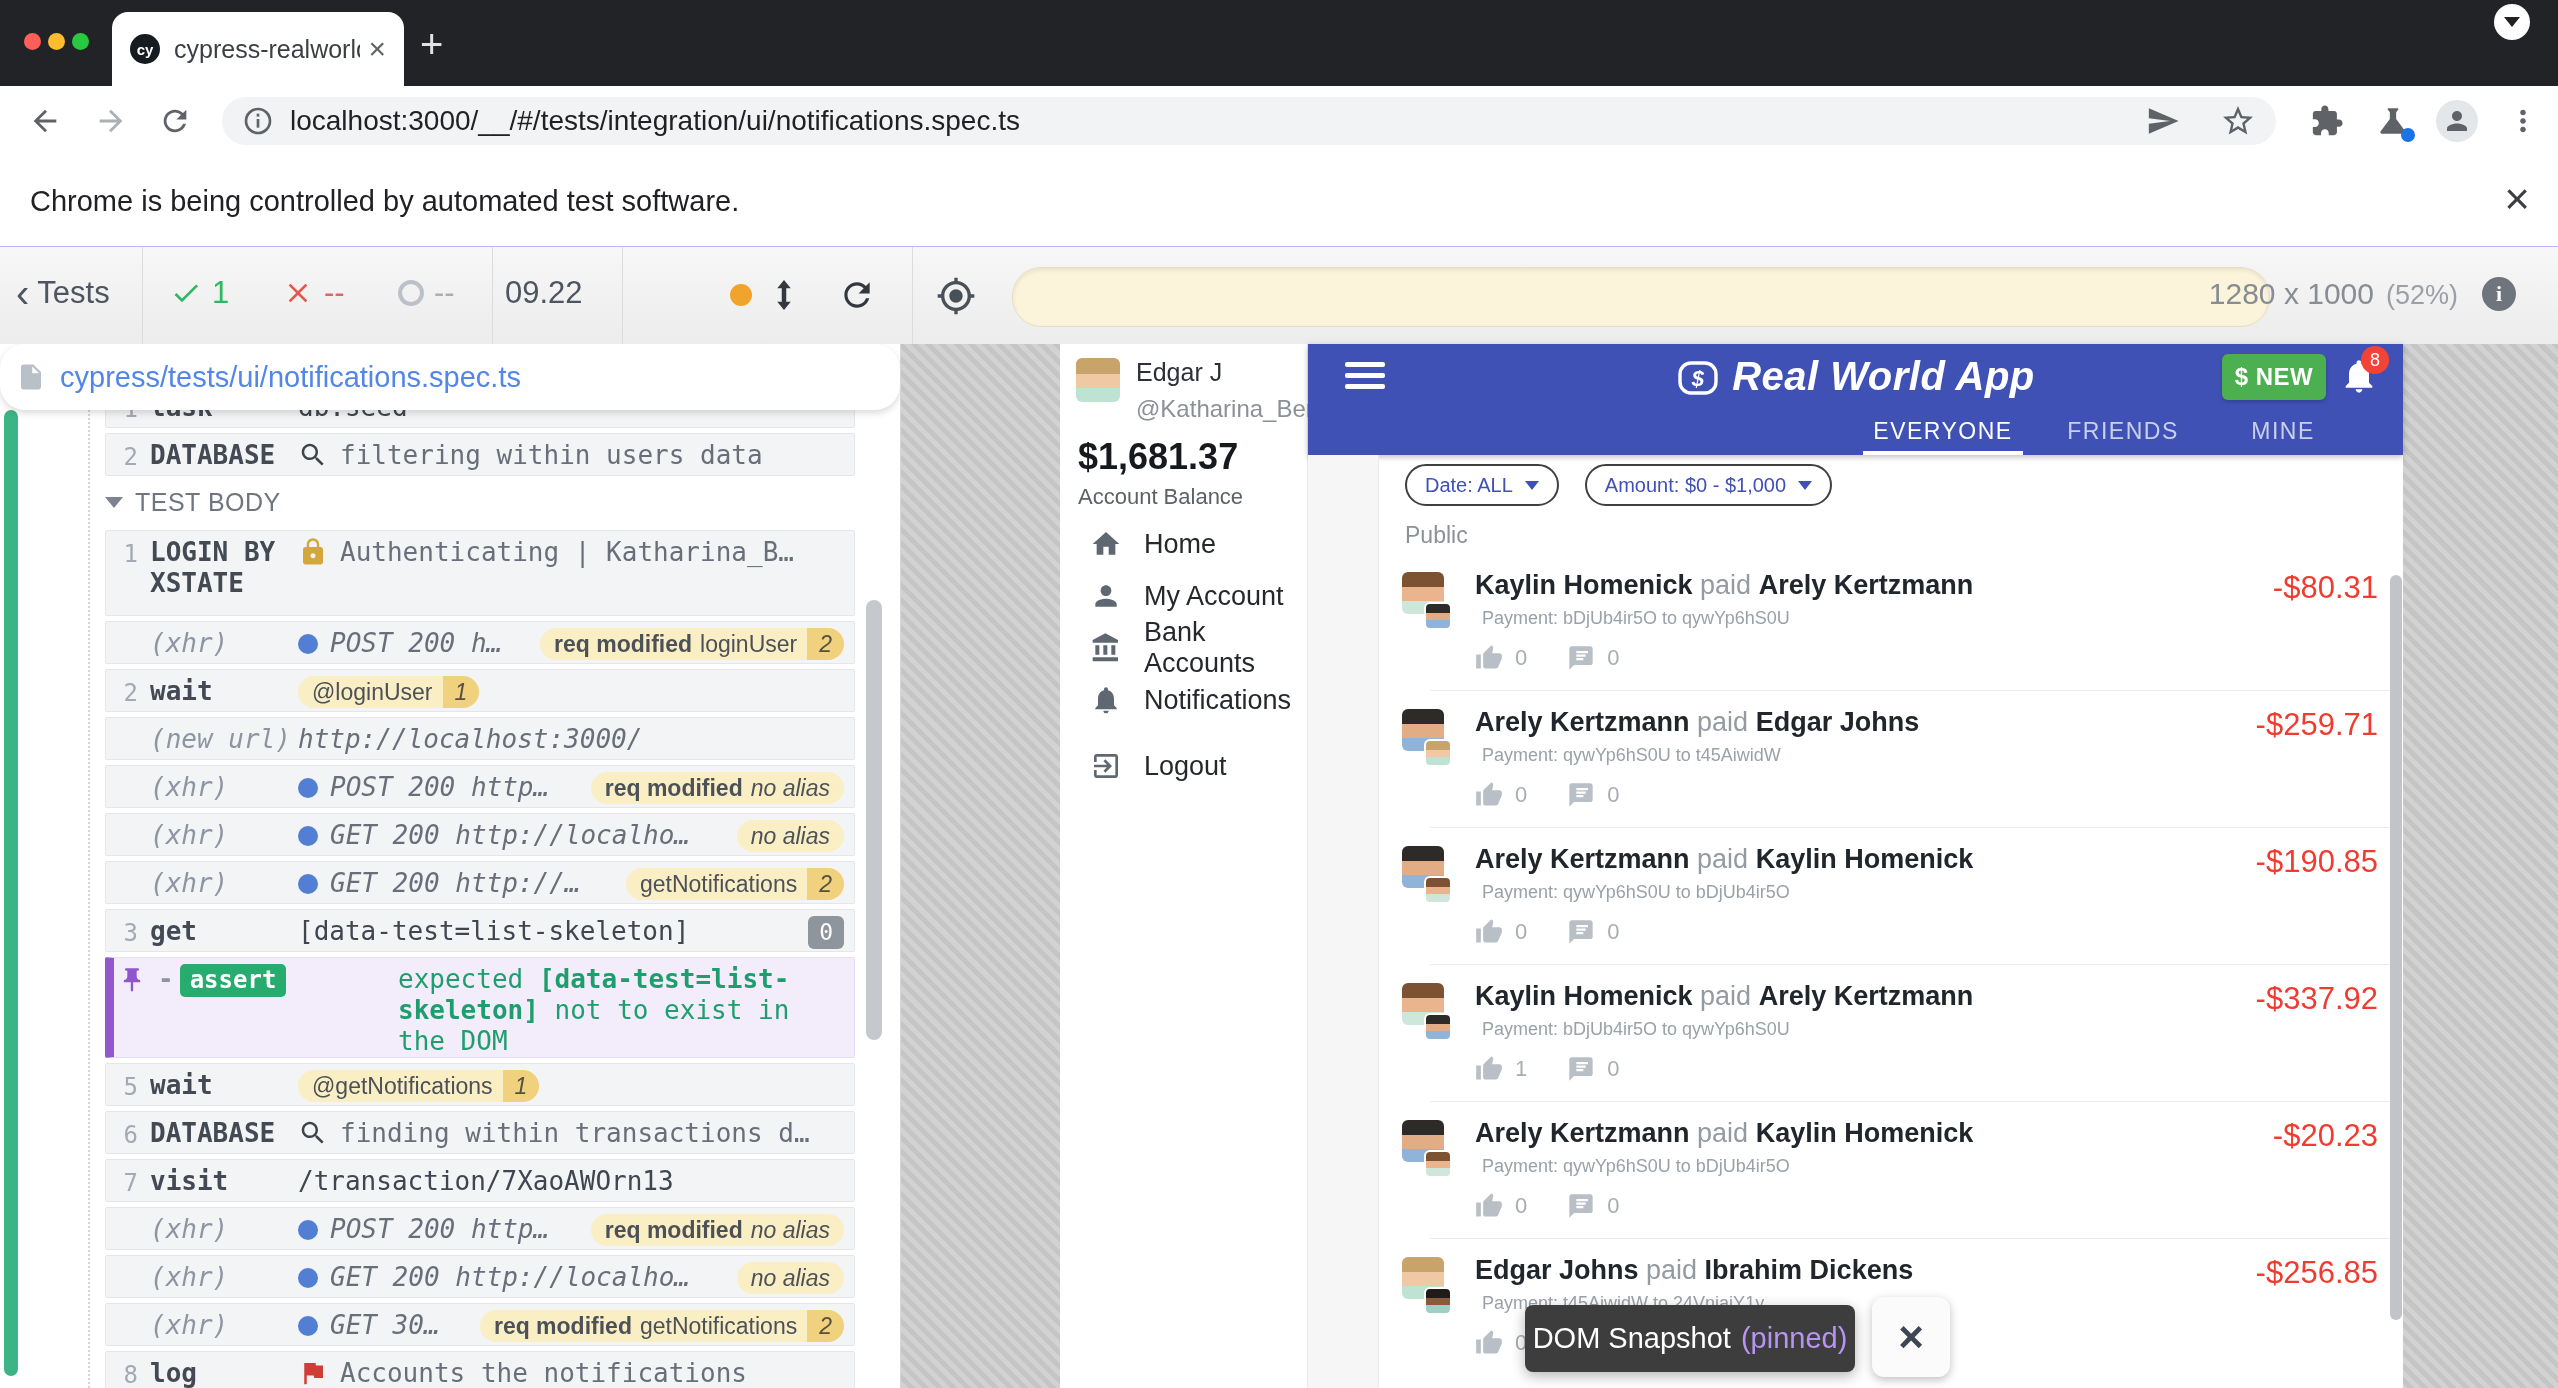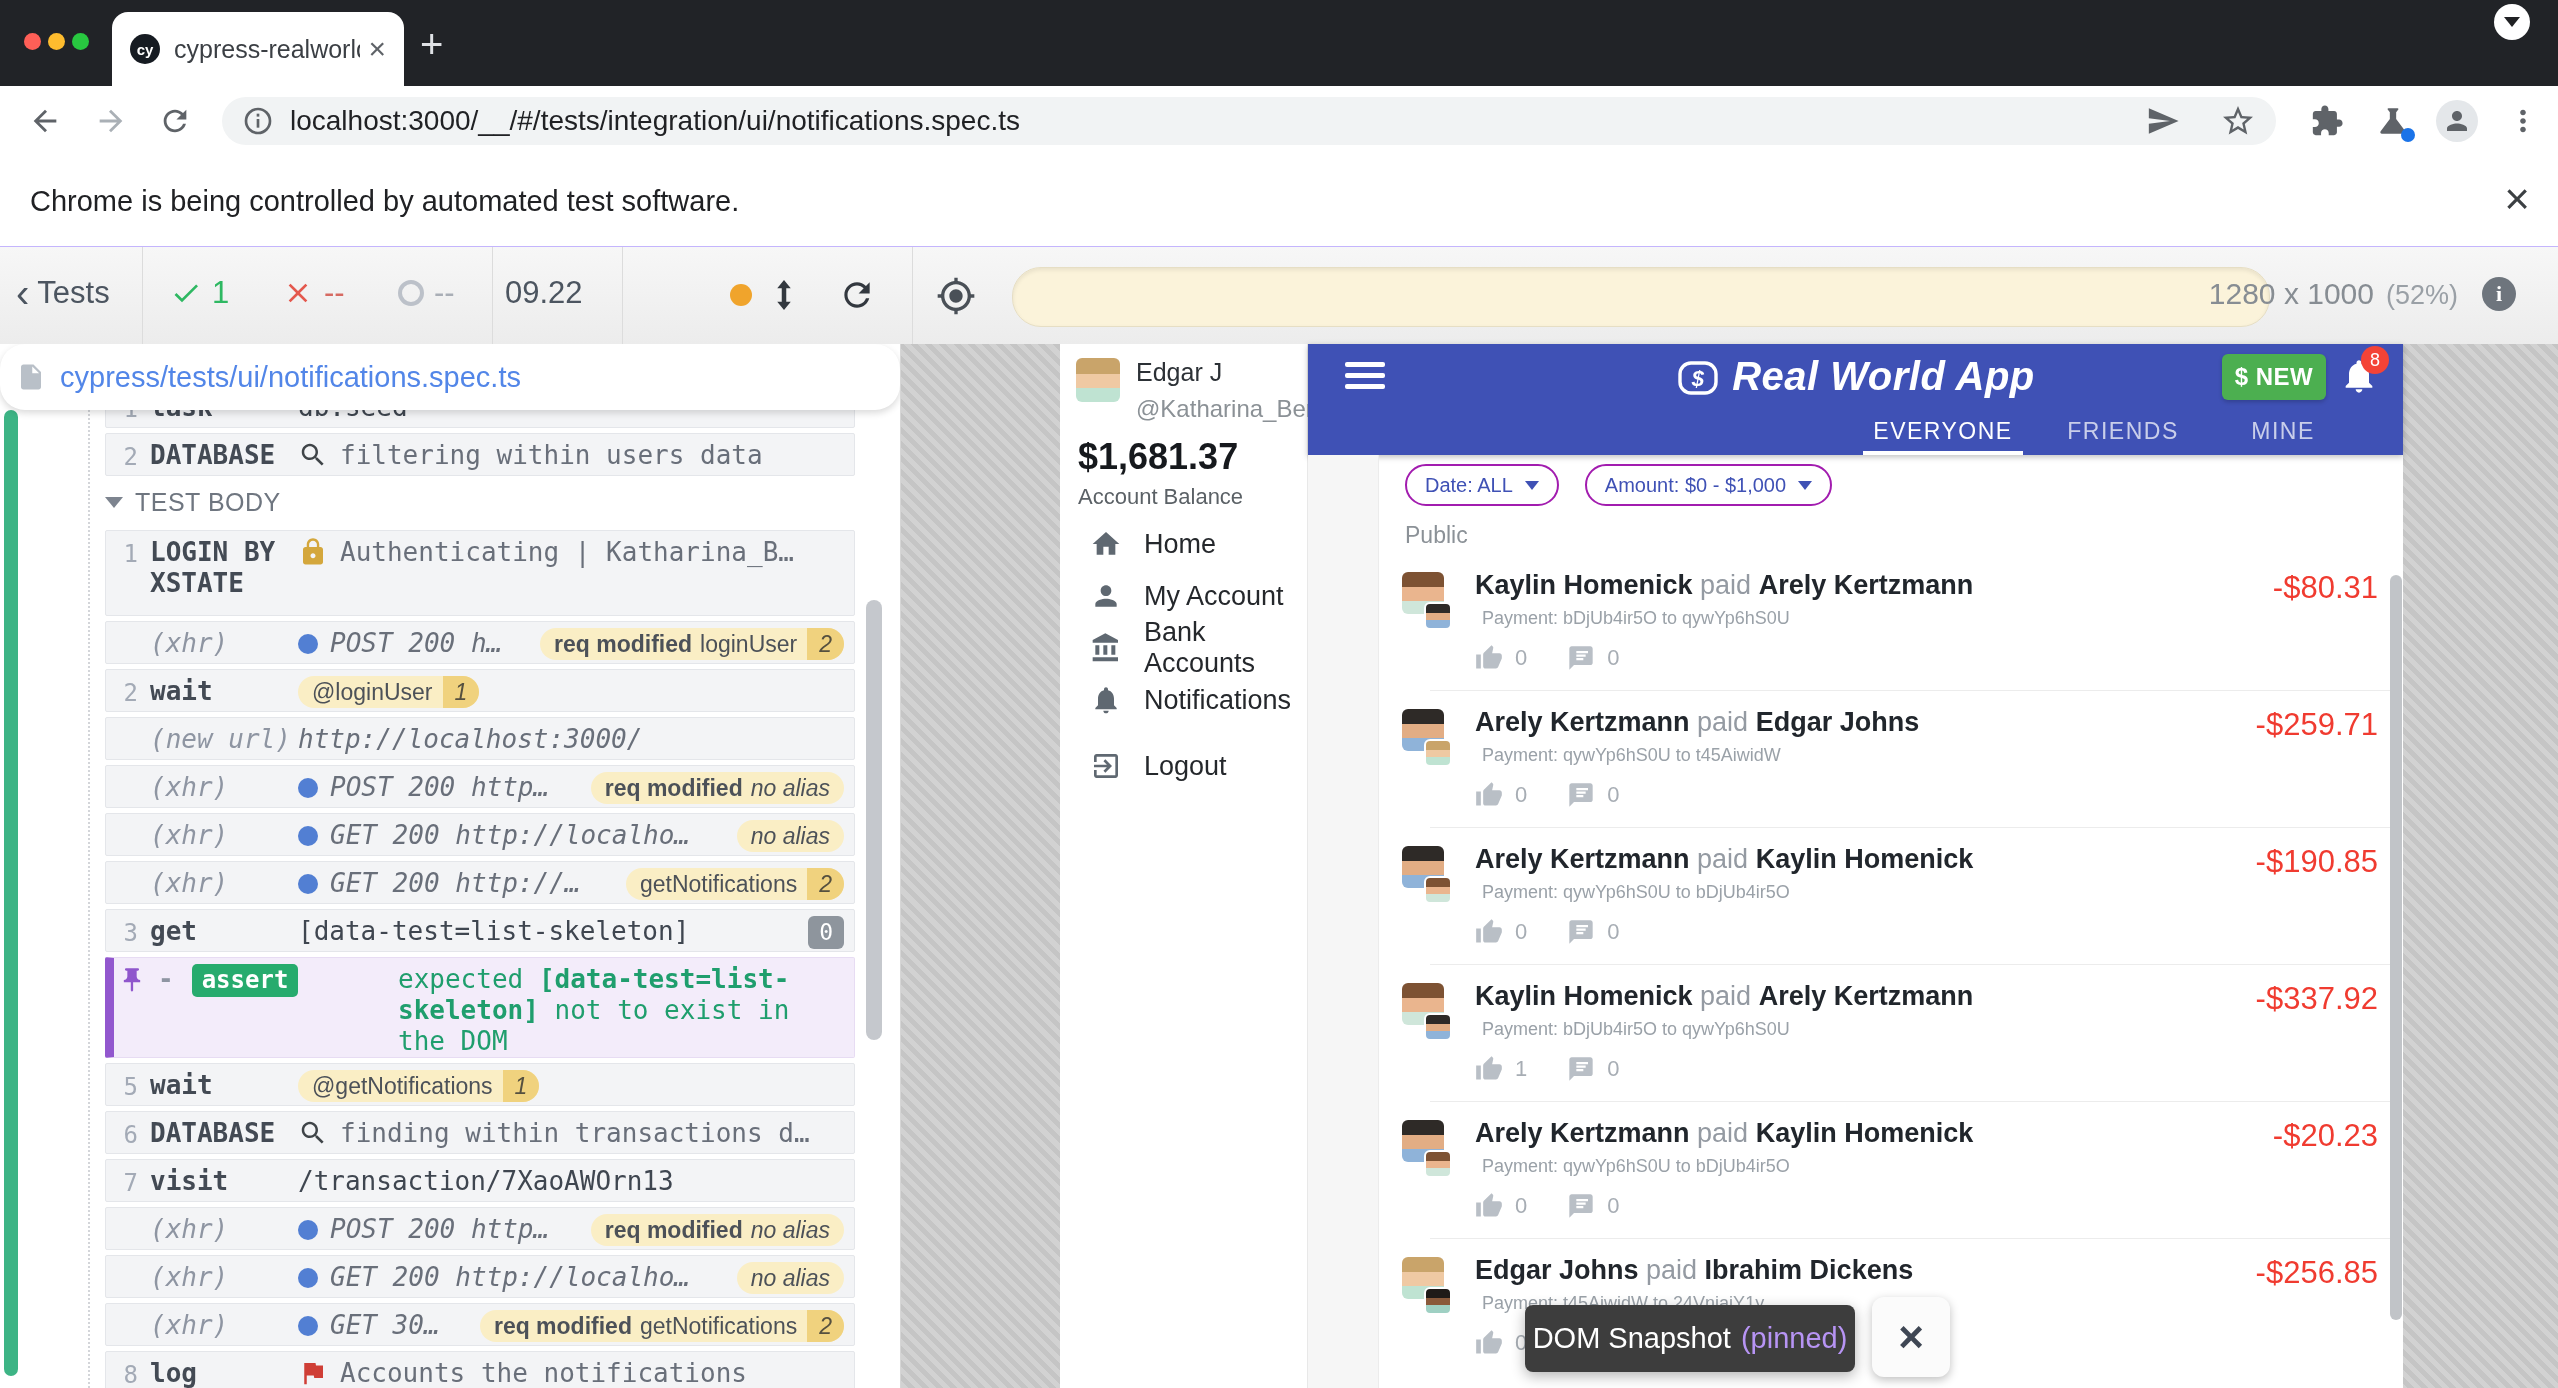--- a/index.html
+++ b/index.html
@@ -72,21 +72,21 @@
   .ybadge{display:inline-flex;align-items:center;background:#faeec5;border-radius:16px;padding:3px 14px;font-family:"Liberation Sans",sans-serif;font-size:23px;line-height:26px;color:#4c5158;white-space:nowrap;flex:none;}
   .ybadge b{font-weight:700;margin-right:8px;}
   .ybadge em{font-style:italic;}
   .ycount{background:#f0d27e;margin:-3px -14px -3px 10px;padding:3px 12px;border-radius:0 16px 16px 0;font-style:italic;color:#55503f;}
   .mla{margin-left:auto;}
   .graycount{margin-left:auto;background:#8e959d;color:#fff;border-radius:6px;padding:1px 11px;font-size:23px;flex:none;}
   .csection{display:flex;align-items:center;gap:12px;margin:10px 0 12px 0;height:32px;}
   .caret-down{width:0;height:0;border-left:9px solid transparent;border-right:9px solid transparent;border-top:11px solid #7d848f;}
   .csection-label{font-size:25px;color:#6f7680;letter-spacing:.5px;}
   .crow.assert-row{background:#f3ecfa;border-color:#e7dcf3;border-left:9px solid #9257ce;padding-left:0;}
-  .assert-chip{display:inline-block;background:#27ab6e;color:#fff;border-radius:5px;padding:1px 10px;font-size:24px;margin-left:18px;}
+  .assert-chip{display:inline-block;background:#27ab6e;color:#fff;border-radius:5px;padding:1px 10px;font-size:24px;margin-left:6px;}
   .assert-dash{color:#8e95a2;}
   .assert-lines{color:#1f9e6d;}
   .assert-lines b{font-weight:700;}
   .rscroll{position:absolute;left:866px;top:256px;width:16px;height:440px;border-radius:8px;background:#c5c8cd;z-index:3;}
 
   
   .stage{position:absolute;left:901px;top:344px;width:1657px;height:1044px;
     background:repeating-linear-gradient(45deg,#d2d2d2 0 5px,#c5c5c5 5px 10px);}
   .appwin{position:absolute;left:1060px;top:344px;width:1343px;height:1044px;background:#fff;}
 
@@ -121,21 +121,21 @@
   .app-tab:nth-of-type(2){left:735px;width:160px;}
   .app-tab:nth-of-type(3){left:905px;width:140px;}
   .tab-underline{position:absolute;left:555px;top:107px;width:160px;height:4px;background:#fff;}
   .newbtn{position:absolute;left:914px;top:10px;width:104px;height:46px;background:#4caf50;border-radius:6px;color:#fff;font-size:24px;font-weight:700;letter-spacing:.5px;display:flex;align-items:center;justify-content:center;cursor:pointer;box-shadow:0 2px 4px rgba(0,0,0,.2);}
   .bellbtn{position:absolute;left:1031px;top:10px;width:40px;height:44px;cursor:pointer;}
   .bell-badge{position:absolute;left:1053px;top:2px;width:28px;height:28px;border-radius:50%;background:#f44336;color:#fff;font-size:18px;display:flex;align-items:center;justify-content:center;}
 
   
   .content-gutter{position:absolute;left:248px;top:111px;width:70px;height:933px;background:#f6f6f6;border-right:1px solid #ececec;}
   .chips{position:absolute;left:345px;top:120px;display:flex;gap:26px;}
-  .chip{display:flex;align-items:center;height:42px;border:2px solid #a21caf;border-radius:21px;padding:0 18px;color:#3f51b5;font-size:20px;cursor:pointer;gap:12px;box-sizing:border-box;}
+  .chip{display:flex;align-items:center;height:42px;border:2px solid #404040;border-radius:21px;padding:0 18px;color:#3f51b5;font-size:20px;cursor:pointer;gap:12px;box-sizing:border-box;}
   .chip-caret{width:0;height:0;border-left:7px solid transparent;border-right:7px solid transparent;border-top:9px solid #3f51b5;}
   .public-label{position:absolute;left:345px;top:178px;font-size:23px;color:#8b9197;}
   .txnlist{position:absolute;left:330px;top:218px;width:1000px;}
   .txn{position:relative;height:137px;cursor:pointer;}
   .txn-avatars{position:absolute;left:12px;top:10px;width:70px;height:70px;}
   .av-main{position:absolute;left:0;top:0;width:42px;height:42px;}
   .av-sub{position:absolute;left:22px;top:30px;width:24px;height:24px;border:2px solid #fff;}
   .txn-title{position:absolute;left:85px;top:8px;font-size:27px;color:#21262c;white-space:nowrap;}
   .txn-title .nm{font-weight:600;}
   .txn-title .paid{color:#949aa2;font-weight:400;}

